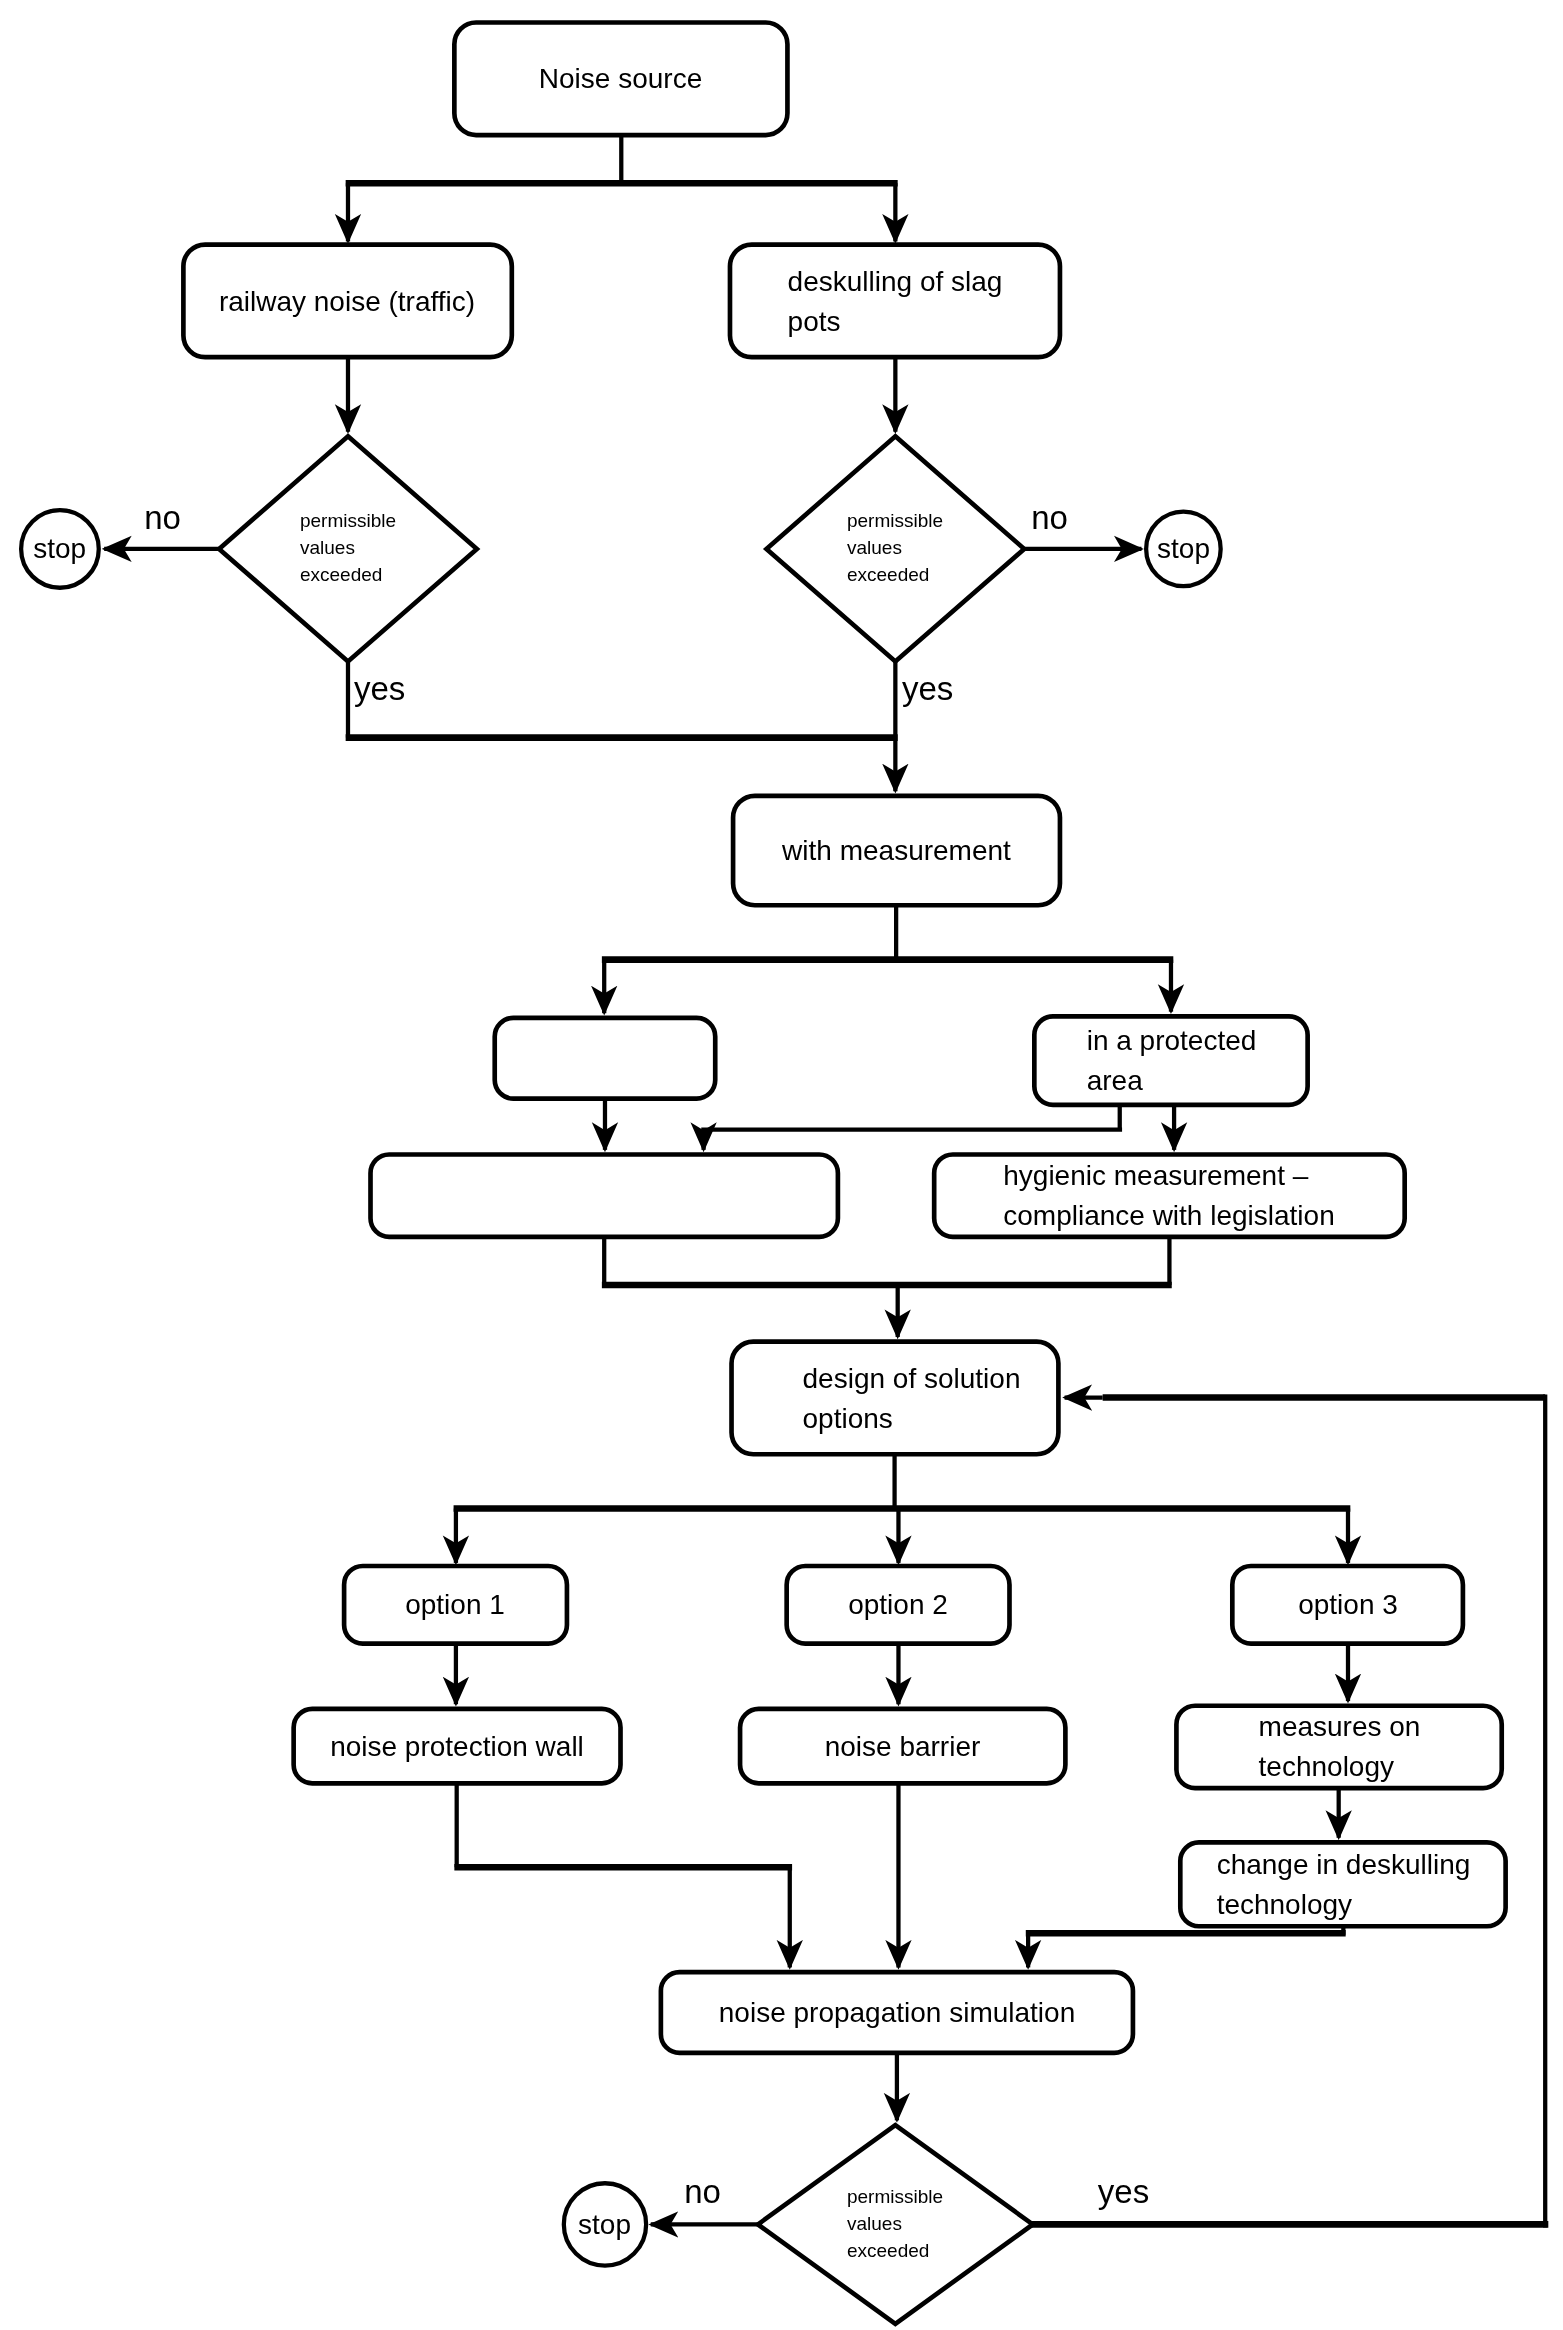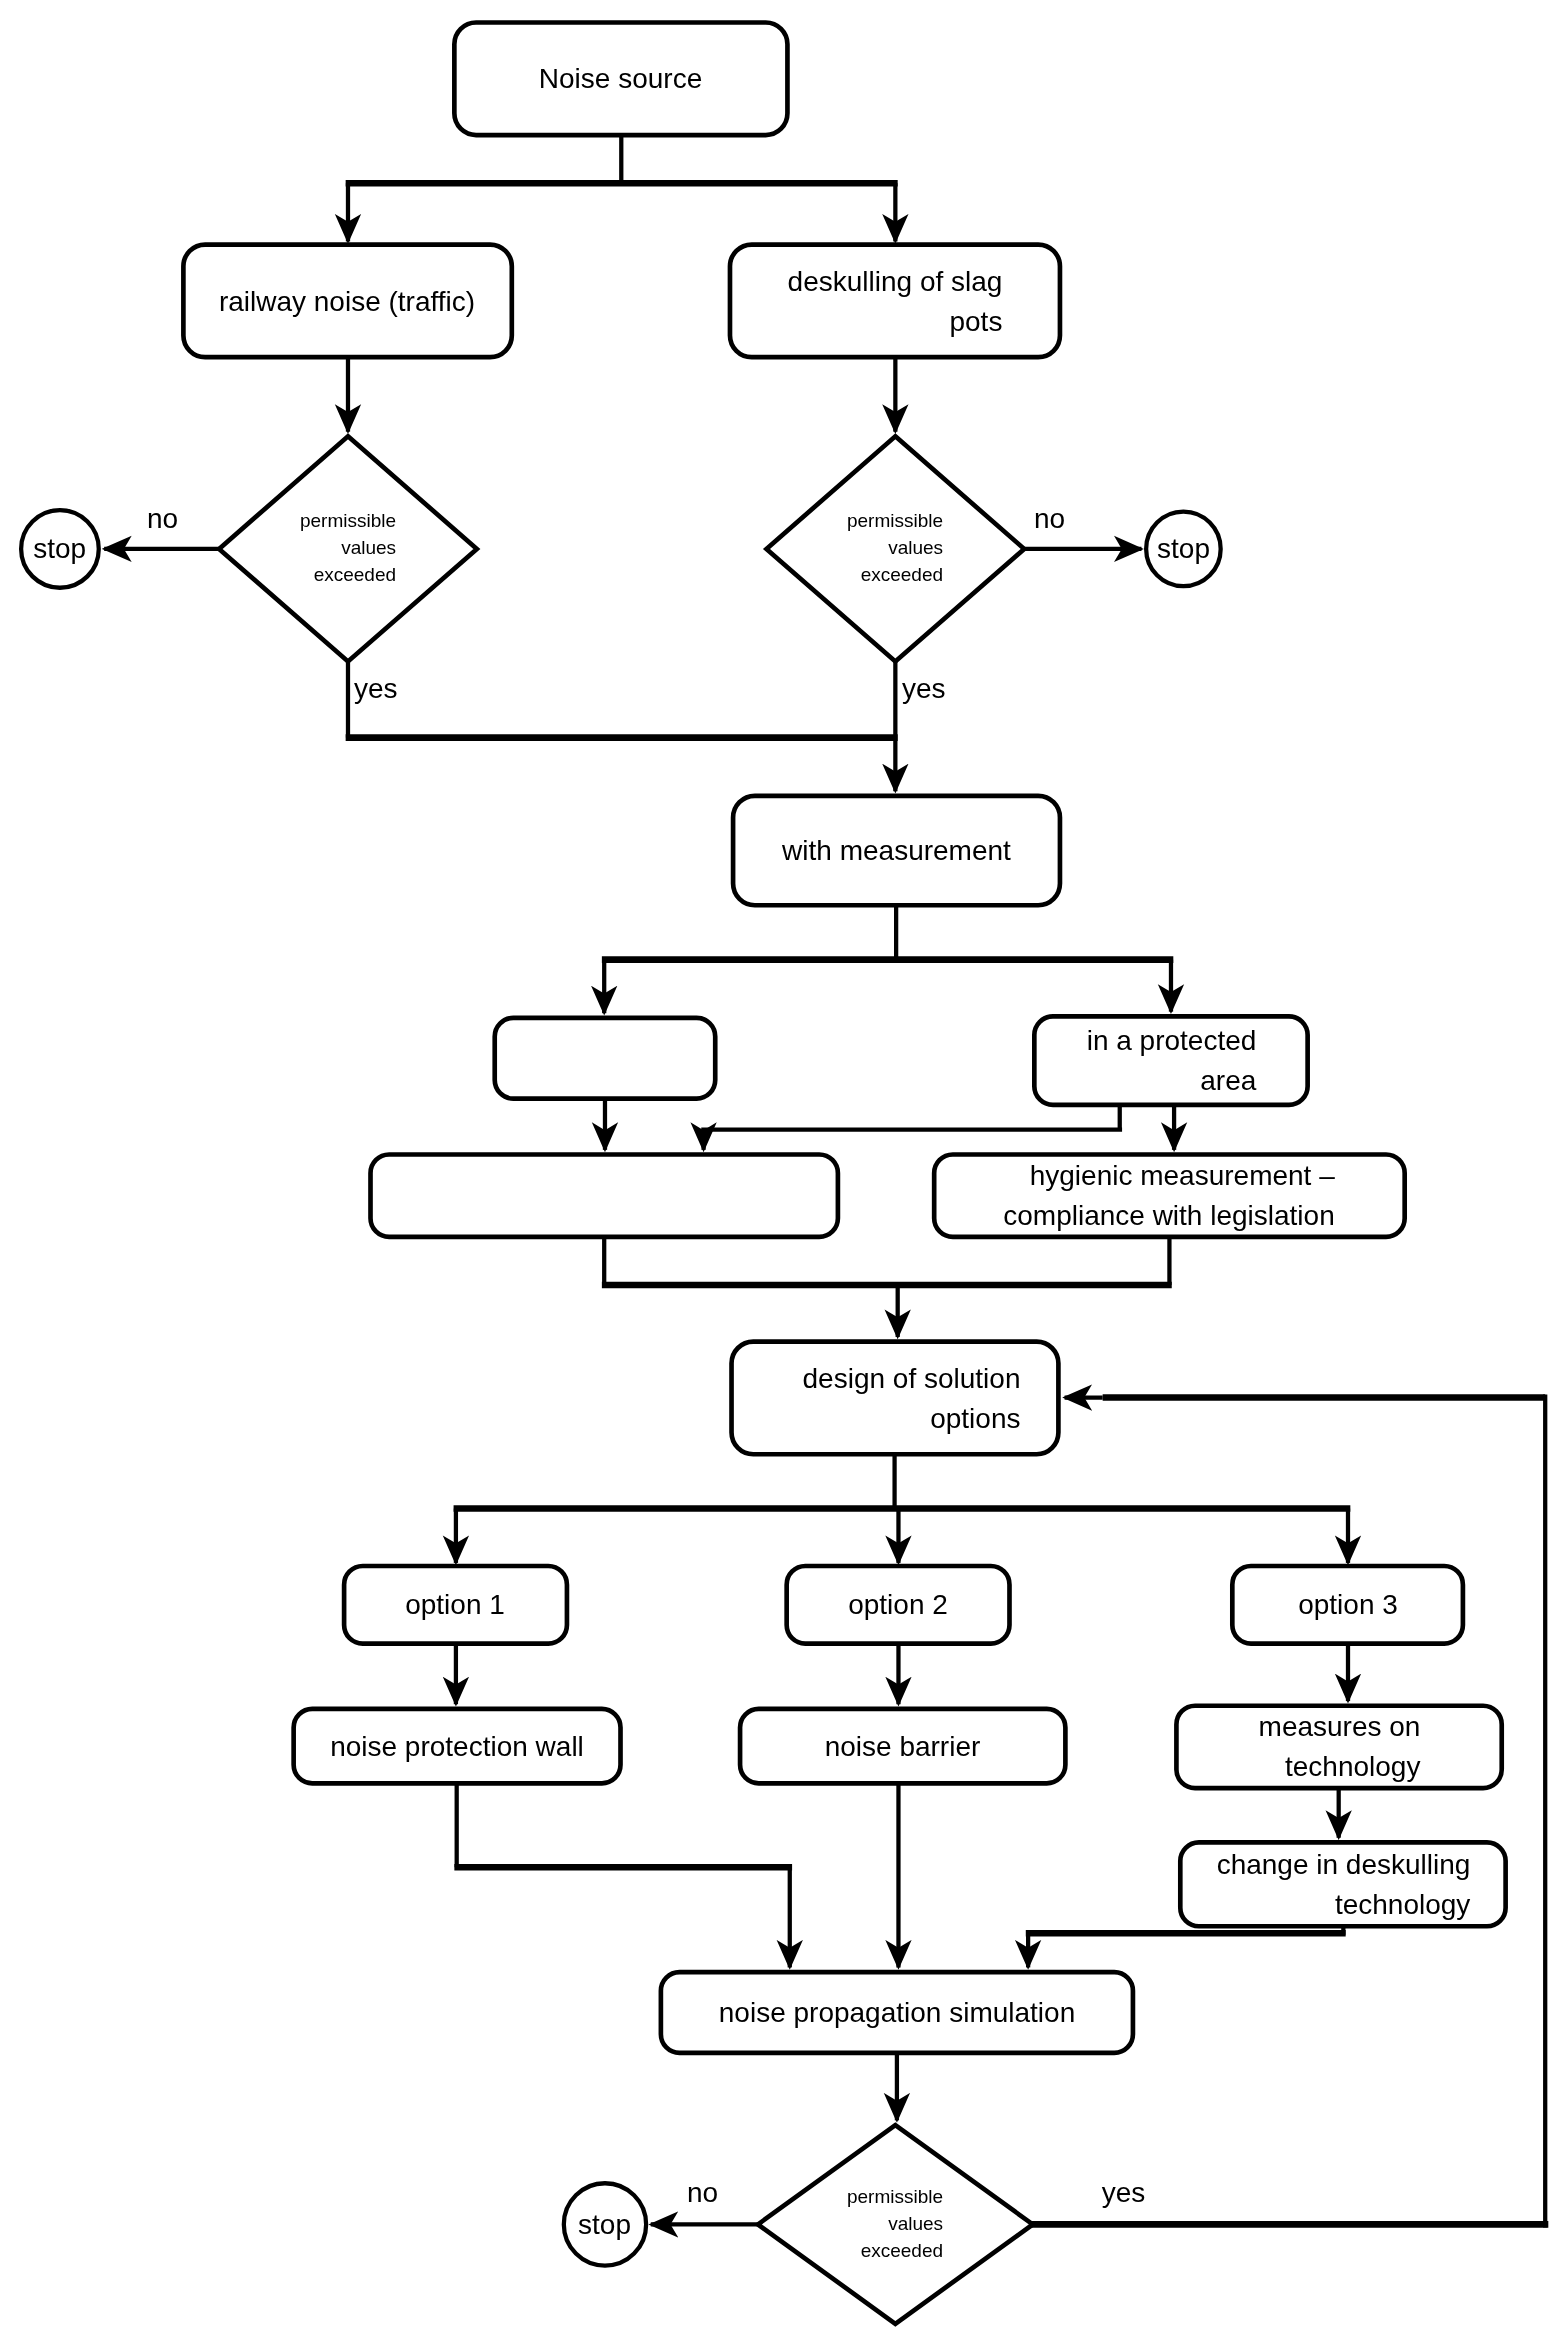--- a/index.html
+++ b/index.html
@@ -1,22 +1,22 @@
 <!DOCTYPE html>
 <html style="font-size:12.4px"><head>
 <meta charset="utf-8">
 <style>
   html,body{margin:0;padding:0;background:#ffffff;}
   .stage{position:relative;width:1564px;height:2330px;background:#ffffff;
          font-family:"Liberation Sans", sans-serif;color:#000;}
   .stage svg{position:absolute;left:0;top:0;}
   .lbl{position:absolute;display:flex;align-items:center;justify-content:center;
-       text-align:right;white-space:pre-line;font-size:28px;line-height:1.42;color:#000;}
+       text-align:left;white-space:pre-line;font-size:28px;line-height:1.42;color:#000;}
   .lbl.small{font-size:19px;}
-  .lbl.edge{font-size:28px;}
+  .lbl.edge{font-size:33px;}
   .lbl.start{justify-content:flex-start;text-align:left;}
   .box{fill:#ffffff;stroke:#000;stroke-width:6;}
   .dia{fill:#ffffff;stroke:#000;stroke-width:6;stroke-linejoin:miter;}
   .cir{fill:#ffffff;stroke:#000;stroke-width:5.5;}
   .ln{stroke:#000;stroke-width:5.5;fill:none;}
   .lnh{stroke:#000;stroke-width:8.5;fill:none;}
 </style>
 </head>
 <body>
 

